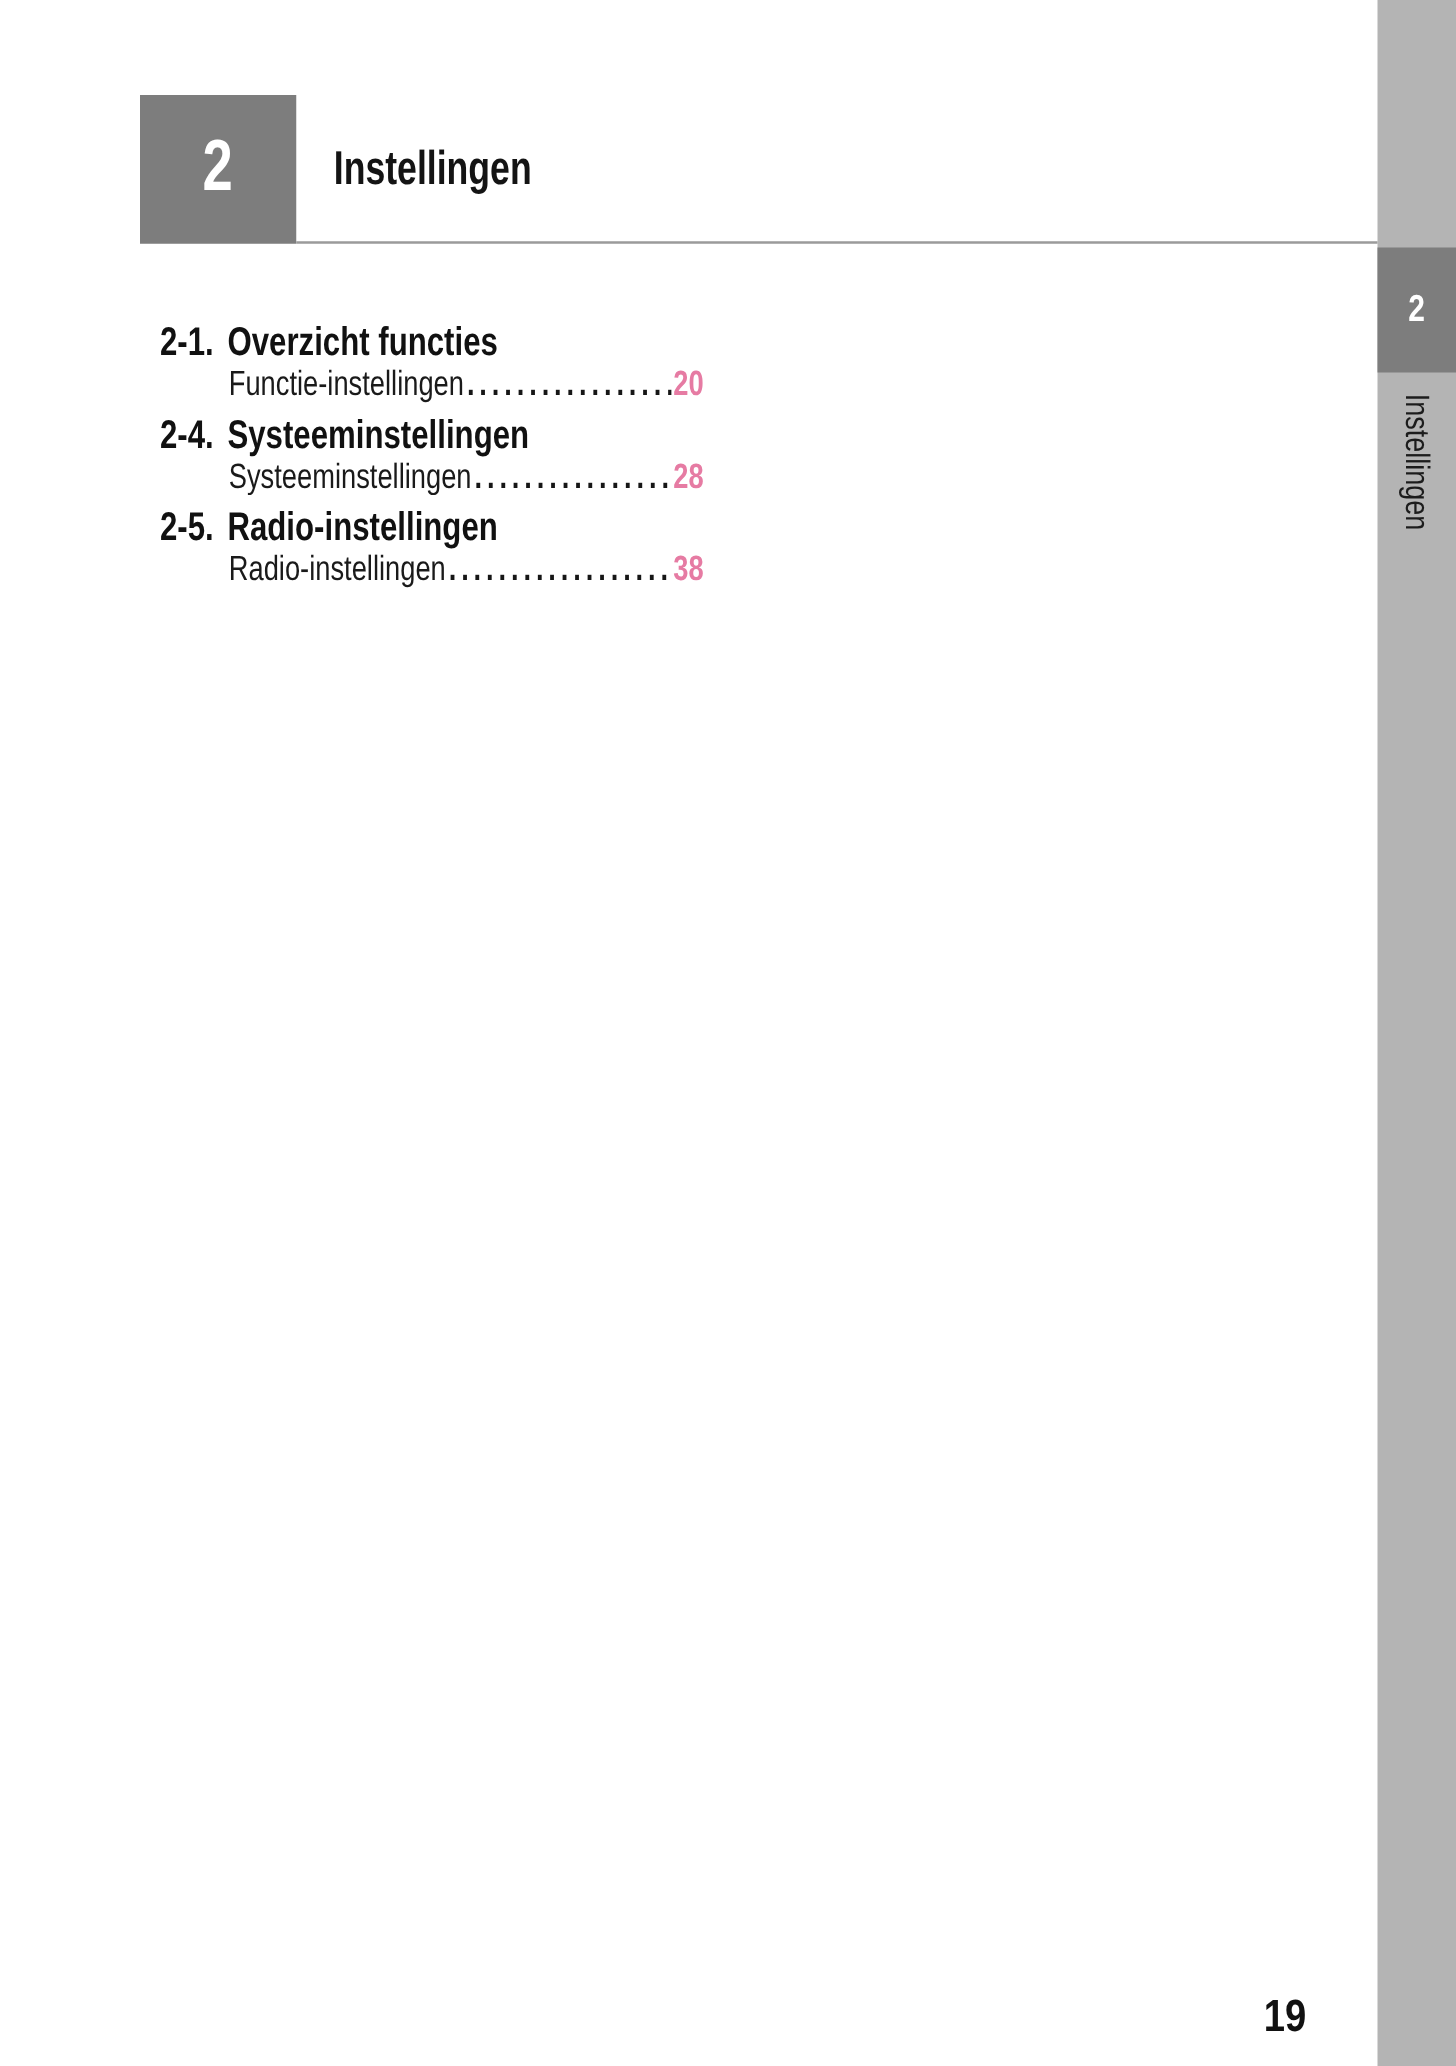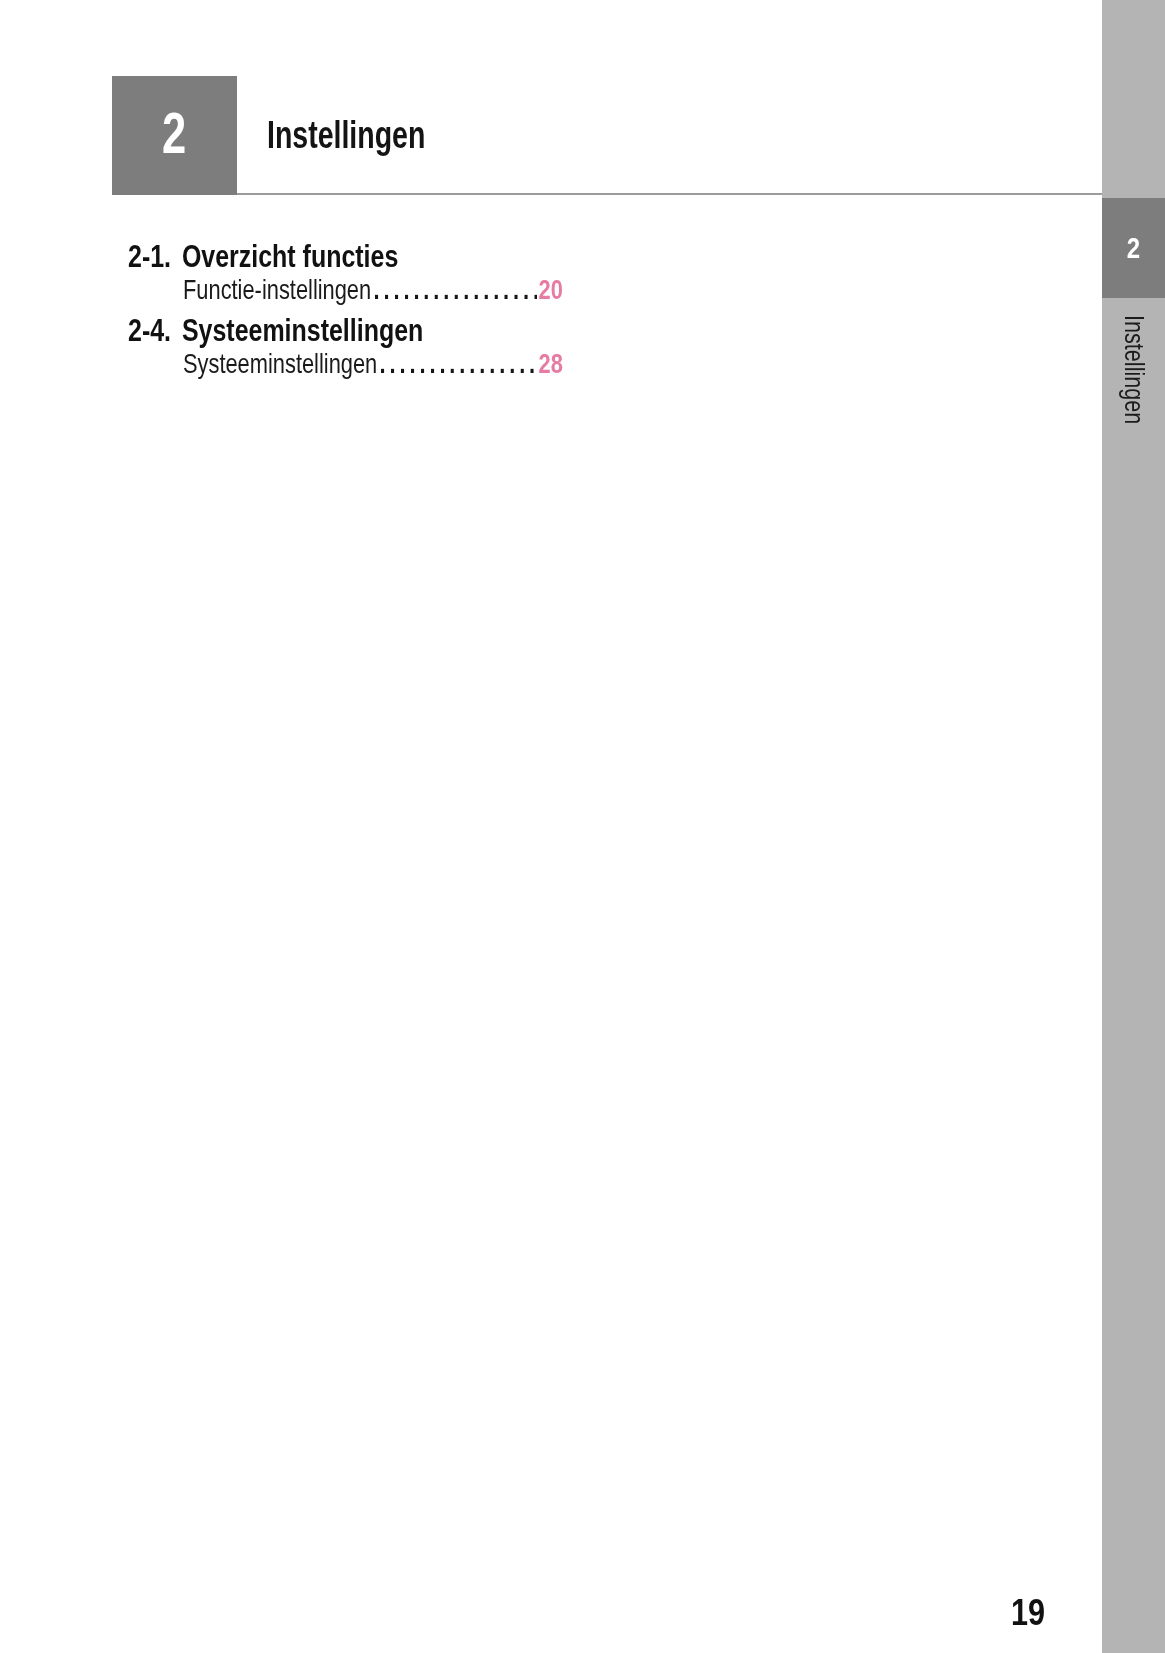--- a/index.html
+++ b/index.html
@@ -46,21 +46,21 @@
     position:absolute; left:267px; top:114px;
     font-size:38px; font-weight:bold; color:#141414;
     white-space:nowrap; transform:scaleX(0.75); transform-origin:0 0;
   }
   .header-rule {
     position:absolute; left:237px; top:193px; width:865px; height:2px;
     background:#9b9b9b;
   }
 
   
-  .toc { position:absolute; left:128px; top:240px; width:560px; }
+  .toc { position:absolute; left:128px; top:257px; width:560px; }
   .toc-group { margin-bottom:8px; }
   .toc-heading {
     display:block; font-size:32px; font-weight:bold; color:#111111;
     line-height:33px; white-space:nowrap;
     transform:scaleX(0.78); transform-origin:0 50%;
   }
   .toc-heading .toc-title { margin-left:14px; }
   .toc-row {
     display:flex; align-items:baseline;
     width:487px; margin-left:55px;
@@ -126,18 +126,28 @@
       <span class="toc-heading">
         <span class="toc-num">2-4.</span><span class="toc-title">Systeeminstellingen</span>
       </span>
       <div class="toc-row">
         <span class="toc-label">Systeeminstellingen</span>
         <span class="leader"></span>
         <span class="toc-page">28</span>
       </div>
     </div>
 
+    <div class="toc-group">
+      <span class="toc-heading">
+        <span class="toc-num">2-5.</span><span class="toc-title">Radio-instellingen</span>
+      </span>
+      <div class="toc-row">
+        <span class="toc-label">Radio-instellingen</span>
+        <span class="leader"></span>
+        <span class="toc-page">38</span>
+      </div>
+    </div>
 
   </div>
 
   <div class="page-num">19</div>
 
 </div>
 
 </body></html>

